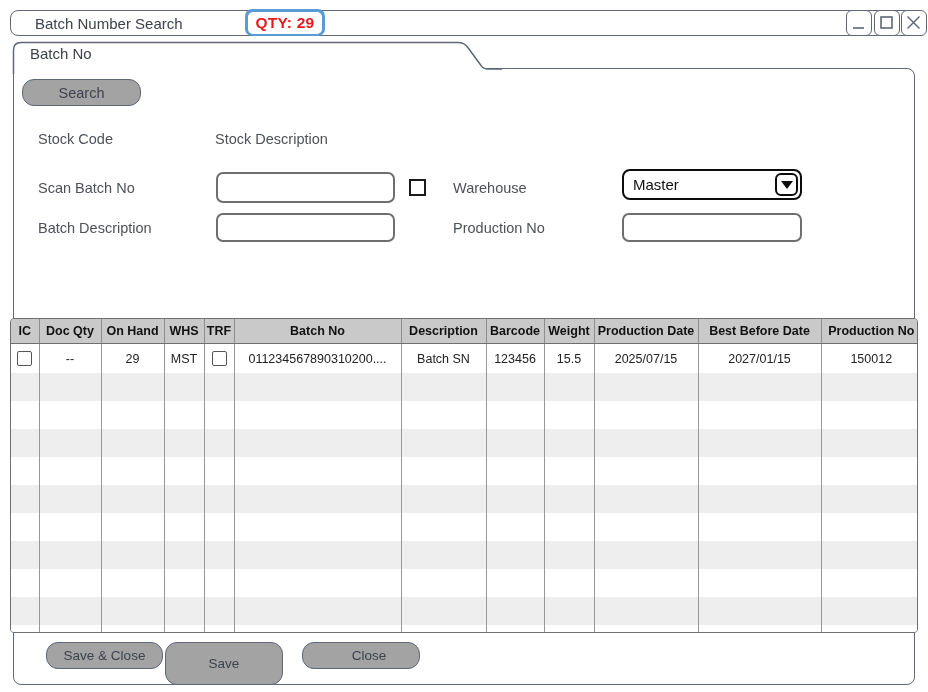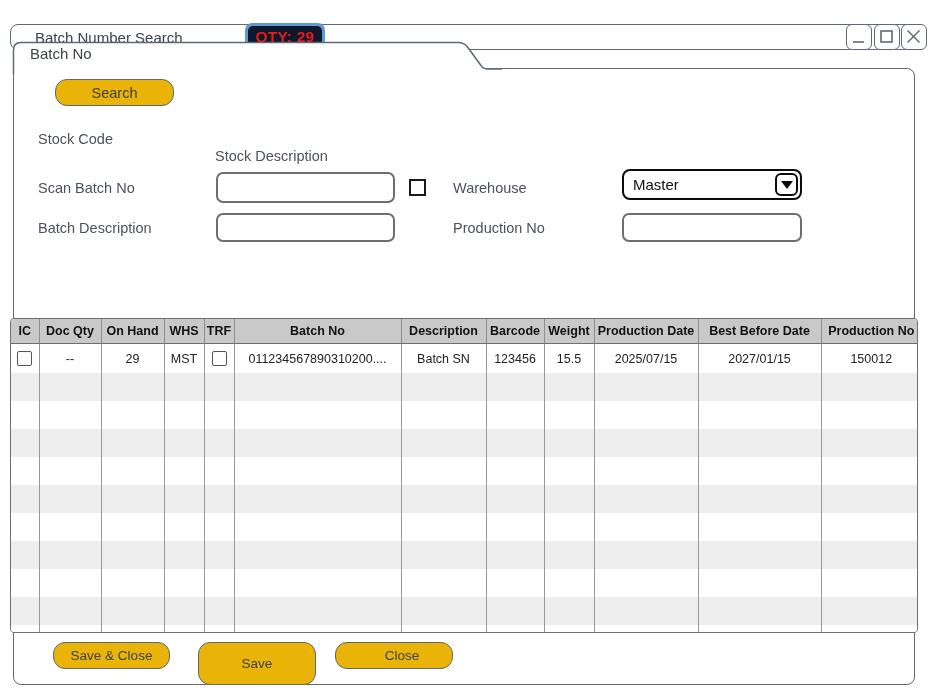--- a/index.html
+++ b/index.html
@@ -3,32 +3,32 @@
 <meta charset="utf-8">
 <style>
   html,body{margin:0;padding:0;background:#ffffff;}
   #stage{
     position:relative;width:928px;height:692px;background:#fff;
     font-family:"Liberation Sans","DejaVu Sans",sans-serif;
     color:#3d424b;overflow:hidden;
   }
   
   .titlebar{
-    position:absolute;left:10px;top:24px;width:905px;height:26px;
+    position:absolute;left:10px;top:10px;width:905px;height:26px;
     border:1.5px solid #5f6877;border-radius:8px;background:#fff;
     display:flex;align-items:center;box-sizing:border-box;
   }
   .title-text{margin-left:24px;font-size:15px;color:#3d424b;}
   .qty-badge{
     position:absolute;left:234px;top:-2px;height:27px;
     background:#5b9bd5;border-radius:7px;padding:2.5px;box-sizing:border-box;
     display:flex;align-items:center;
   }
   .qty-inner{
-    background:#0f172a;border-radius:5px;height:22px;padding:0 8px;
+    background:#ffffff;border-radius:5px;height:22px;padding:0 8px;
     display:flex;align-items:center;
     font-size:15.5px;font-weight:bold;color:#e8191d;letter-spacing:.2px;
   }
   .win-controls{position:absolute;left:835px;top:-1.5px;display:flex;gap:1.5px;}
   .win-btn{
     width:26px;height:26px;border:1.5px solid #5f6877;border-radius:6px;
     background:#fff;box-sizing:border-box;position:relative;cursor:pointer;
   }
   .win-btn svg{position:absolute;left:0;top:0;}
   
@@ -36,23 +36,23 @@
     position:absolute;left:13px;top:68px;width:902px;height:617px;
     border:1.5px solid #5f6877;border-radius:0 8px 8px 8px;background:#fff;
     box-sizing:border-box;
   }
   .tab-svg{position:absolute;left:12px;top:40px;z-index:3;}
   .tab-label{
     position:absolute;left:30px;top:45px;z-index:4;font-size:15px;color:#3d424b;
   }
   
   .btn{
-    position:absolute;border:1.5px solid #5f6877;border-radius:12px;background:#eab308;
+    position:absolute;border:1.5px solid #5f6877;border-radius:12px;background:#a3a3a3;
     display:flex;align-items:center;justify-content:center;
-    font-size:14px;color:#3d424b;box-sizing:border-box;cursor:pointer;z-index:5;margin-left:33px;
+    font-size:14px;color:#3d424b;box-sizing:border-box;cursor:pointer;z-index:5;
   }
   #search-btn{left:22px;top:79px;width:119px;height:27px;font-size:14.5px;}
   
   .flabel{position:absolute;font-size:14.5px;color:#4d525a;z-index:5;}
   .tinput{
     position:absolute;border:2px solid #6e6e6e;border-radius:7px;background:#fff;
     box-sizing:border-box;z-index:5;font-size:14px;padding:0 8px;outline:none;
     font-family:"Liberation Sans","DejaVu Sans",sans-serif;
   }
   #scan-input{left:216px;top:172px;width:179px;height:31px;}
@@ -94,21 +94,21 @@
     border-right:1px solid #989898;padding:0;white-space:nowrap;overflow:hidden;background:#fff;
   }
   table.grid td:last-child{border-right:none;}
   table.grid tr.empty td{height:28px;}
   table.grid tr.g td{background:#eeeeef;}
   .cb{
     display:inline-block;width:15px;height:15px;border:1.5px solid #555;
     border-radius:2px;background:#fff;box-sizing:border-box;vertical-align:middle;cursor:pointer;
   }
   
-  #saveclose-btn{left:20px;top:642px;width:117px;height:27px;font-size:13.5px;}
+  #saveclose-btn{left:46px;top:642px;width:117px;height:27px;font-size:13.5px;}
   #save-btn{left:165px;top:642px;width:118px;height:43px;font-size:13.5px;}
   #close-btn{left:302px;top:642px;width:118px;height:27px;font-size:13.5px;padding-left:16px;}
 </style>
 </head>
 <body>
 
 <div id="stage">
 
   <div class="titlebar">
     <span class="title-text">Batch Number Search</span>
@@ -147,21 +147,21 @@
     <path d="M1.5,34 V10 Q1.5,2.5 9,2.5 H446 Q452,2.5 455.5,7 L469,25.5 Q471,29 476,29 H486 V34 Z" fill="#ffffff" stroke="none"></path>
     <path d="M1.5,34 V10 Q1.5,2.5 9,2.5 H446 Q452,2.5 455.5,7 L469,25.5 Q471,29 476,29 H490" fill="none" stroke="#5f6877" stroke-width="1.5"></path>
   </svg>
   <span class="tab-label">Batch No</span>
 
   <div class="btn" id="search-btn">
     <span>Search</span>
   </div>
 
   <span class="flabel" style="left:38px;top:131px;text-align:right;">Stock Code</span>
-  <span class="flabel" style="left:215px;top:148px;">Stock Description</span>
+  <span class="flabel" style="left:215px;top:131px;">Stock Description</span>
   <span class="flabel" style="left:38px;top:180px;">Scan Batch No</span>
   <span class="flabel" style="left:38px;top:220px;">Batch Description</span>
   <span class="flabel" style="left:453px;top:180px;">Warehouse</span>
   <span class="flabel" style="left:453px;top:220px;">Production No</span>
 
   <input class="tinput" id="scan-input" type="text" value="" style="">
   <div class="form-checkbox"></div>
   <input class="tinput" id="batchdesc-input" type="text" value="" style="">
 
   <div class="dropdown">

